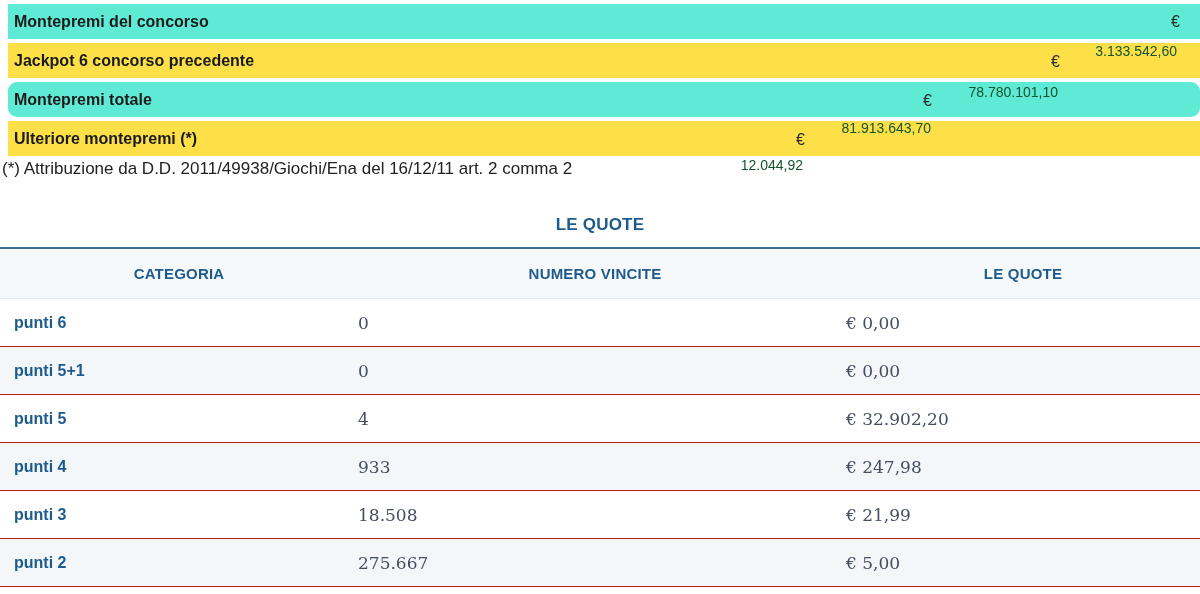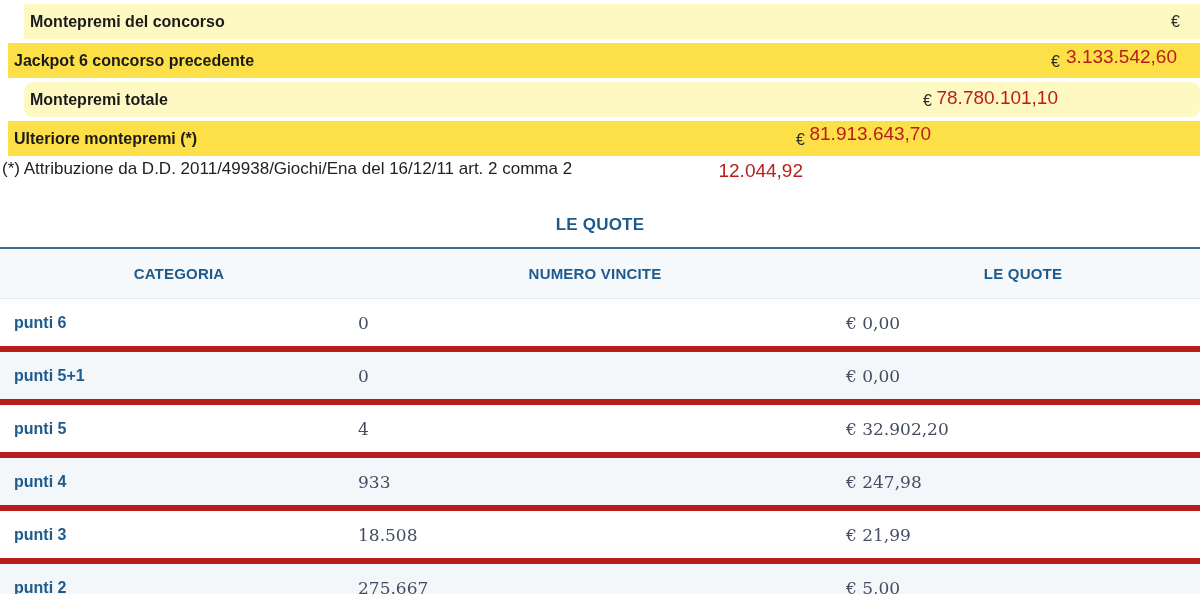--- a/index.html
+++ b/index.html
@@ -15,21 +15,21 @@
     background: #ffffff;
   }
 
   
   .stripe {
     position: absolute;
     left: 8px;
     right: 0;
     height: 35px;
   }
-  .stripe.dark  { background: #fef9c3; margin-left: 16px; }
+  .stripe.dark  { background: #5eead4; }
   .stripe.light { background: #fde047; }
   .stripe.p0 { top: 4px; }
   .stripe.p1 { top: 43px; }
   .stripe.p2 { top: 82px; border-radius: 9px; }
   .stripe.p3 { top: 121px; }
   .row-label {
     display: block;
     padding-left: 6px;
     line-height: 35px;
     font-size: 16px;
@@ -39,25 +39,24 @@
   }
   .eur {
     position: absolute;
     font-size: 16px;
     color: #2b2b2b;
     line-height: 18px;
     white-space: nowrap;
   }
   .val {
     position: absolute;
-    font-size: 19px;
-    color: #b91c1c;
+    font-size: 14px;
+    color: #14532d;
     line-height: 20px;
     white-space: nowrap;
-    margin-top: 6px;
   }
   .e0 { right: 20px;  top: 13px;  }
   .e1 { right: 140px; top: 53px;  }
   .e2 { right: 268px; top: 92px;  }
   .e3 { right: 395px; top: 131px; }
   .v0 { right: 23px;  top: 41px;  }
   .v1 { right: 142px; top: 82px;  }
   .v2 { right: 269px; top: 118px; }
   .v3 { right: 397px; top: 155px; }
 
@@ -101,21 +100,21 @@
     font-size: 15px;
     font-weight: bold;
     color: #1e5a8c;
     background: #f6f9fc;
     border-bottom: 1px solid #e4ebf1;
     letter-spacing: 0.2px;
   }
   .quote-table td {
     height: 47px;
     padding: 0 0 0 14px;
-    border-bottom: 6px solid #b91c1c;
+    border-bottom: 1px solid #b91c1c;
     vertical-align: middle;
     margin-left: 20px;
   }
   .quote-table tbody tr:nth-child(even) { background: #f3f7fa; }
   .quote-table td.cat {
     font-size: 16px;
     font-weight: bold;
     color: #1e5a8c;
   }
   .quote-table td.num,

